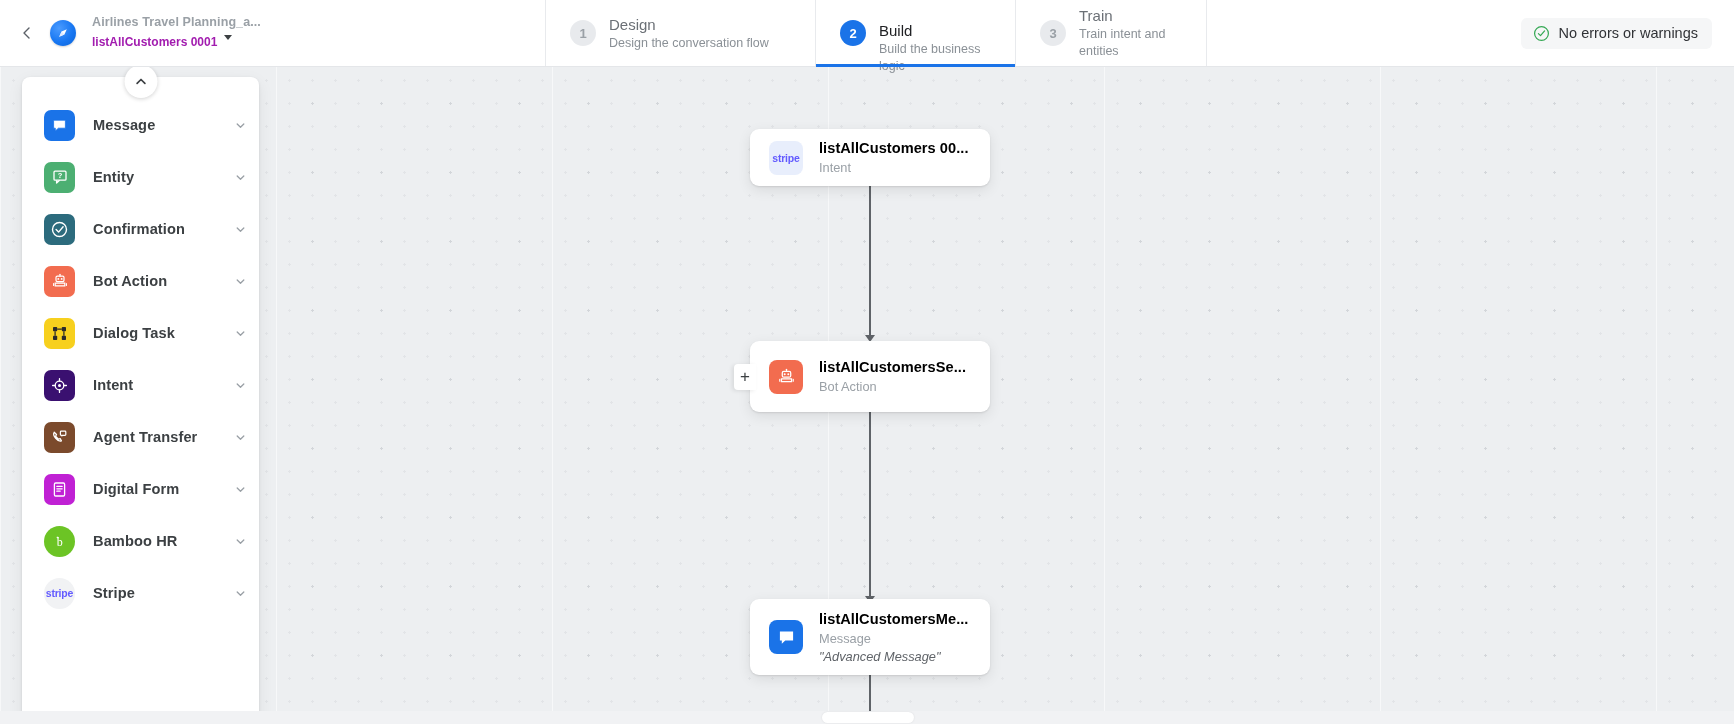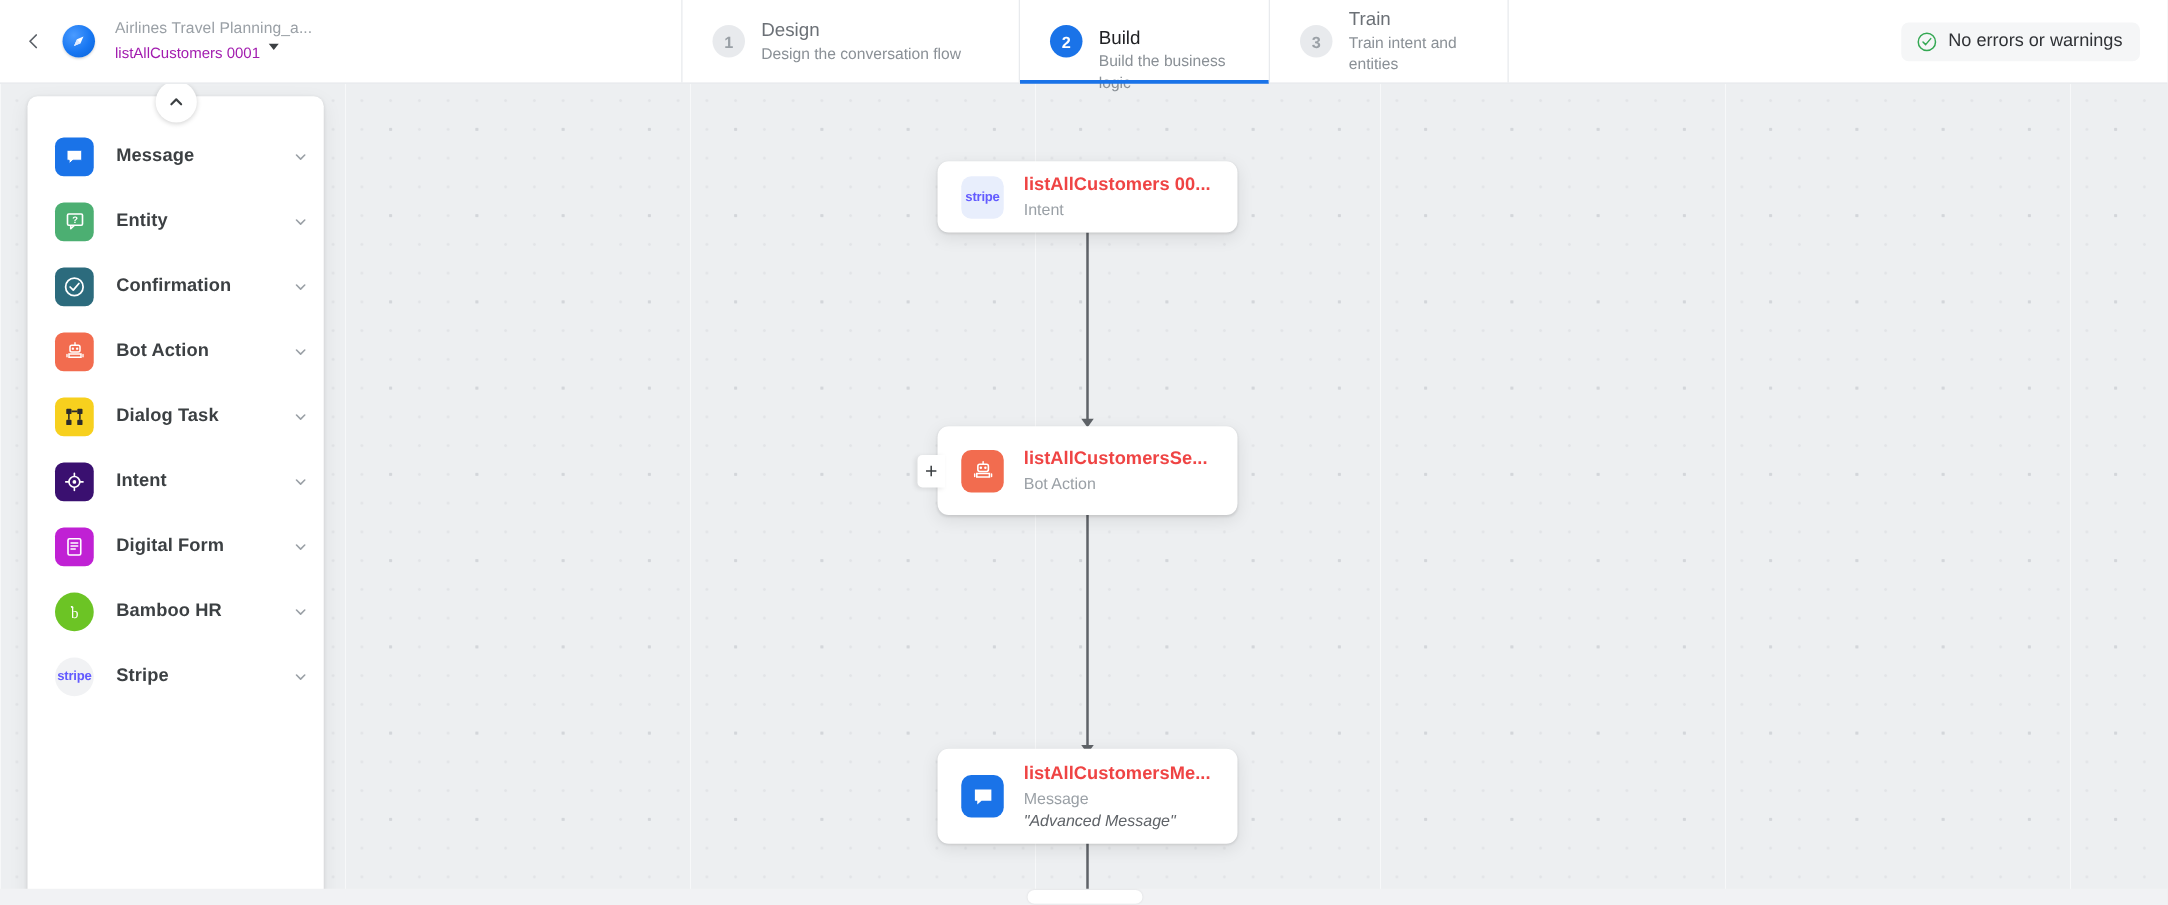--- a/index.html
+++ b/index.html
@@ -22,21 +22,21 @@
     cursor:pointer; color:#5b6067;
   }
   .back-btn svg{ display:block; }
   .app-logo{
     width:26px;height:26px;border-radius:50%;
     background:radial-gradient(circle at 35% 32%, #4a9bff 0%, #1877f2 55%, #0a62d6 100%);
     margin-left:10px; flex:none; position:relative;
     box-shadow:0 1px 2px rgba(0,0,0,.18);
   }
   .app-logo svg{position:absolute;left:5px;top:5px;}
-  .titles{ margin-left:16px; display:flex; flex-direction:column; justify-content:center; }
+  .titles{ margin-left:16px; display:flex; flex-direction:column; justify-content:center;font-weight:bold; }
   .crumb{ font-size:12.5px; color:#9aa0a6; line-height:16px; letter-spacing:.1px;}
   .bot-title{
     font-size:12px; color:#a21caf; line-height:21px; margin-top:2px;
     display:flex; gap:7px; cursor:pointer;
   }
   .caret-dn{ width:0;height:0;border-left:4.5px solid transparent;border-right:4.5px solid transparent;
     border-top:5px solid #3c4043; margin-top:3px; }
 
   
   .steps{ display:flex; align-items:stretch; flex:none; }
@@ -117,21 +117,21 @@
   .node{
     position:absolute; background:#fff; border-radius:9px;
     box-shadow:0 1px 2px rgba(0,0,0,.10), 0 4px 14px rgba(0,0,0,.09);
     display:flex; align-items:center; cursor:pointer;
   }
   .node-ico{
     width:34px;height:34px;border-radius:8px;flex:none;margin-left:19px;
     display:flex;align-items:center;justify-content:center;color:#fff;
   }
   .node-body{ margin-left:16px; display:flex; flex-direction:column; justify-content:center;}
-  .node-title{ font-size:14.6px; font-weight:bold; color:#ef4444; line-height:19px; letter-spacing:.05px;}
+  .node-title{ font-size:14.6px; font-weight:bold; color:#000000; line-height:19px; letter-spacing:.05px;}
   .node-sub{ font-size:12.8px; color:#9aa0a6; line-height:17px; margin-top:1px;}
   .node-extra{ font-size:12.8px; color:#5f6368; line-height:17px; font-style:italic; margin-top:1px;}
   .plus-tab{
     position:absolute; left:-16px; top:50%; transform:translateY(-50%);
     width:22px;height:26px;background:#fff;border-radius:4px 0 0 4px;
     display:flex;align-items:center;justify-content:center;
     box-shadow:-2px 1px 4px rgba(0,0,0,.09);
     font-size:17px;color:#3c4043;line-height:1; cursor:pointer;
   }
 
@@ -322,20 +322,35 @@
         </svg>
       </div>
       <div class="si-label">Intent</div>
       <div class="si-chev">
         <svg width="13" height="13" viewBox="0 0 13 13">
             <path d="M3.2 5 L6.5 8.3 L9.8 5" fill="none" stroke="#9aa0a6" stroke-width="1.3" stroke-linecap="round" stroke-linejoin="round"></path>
           </svg>
       </div>
     </div>
 
+    <div class="side-item">
+      <div class="si-ico" style="background:#7b4a2c">
+        <svg width="19" height="19" viewBox="0 0 19 19">
+          <path d="M4.2 4.3c-.9 1.3-.5 3.6 1.5 5.9s4.3 3.3 5.7 2.6l-1.1-2.1-1.9.5-2.8-3 .9-1.7z" fill="none" stroke="#fff" stroke-width="1.3" stroke-linejoin="round"></path>
+          <rect x="10.4" y="3.2" width="5.4" height="4.1" rx=".8" fill="none" stroke="#fff" stroke-width="1.2"></rect>
+          <path d="M11.6 7.3 v1.8 l1.8-1.8z" fill="#fff"></path>
+        </svg>
+      </div>
+      <div class="si-label">Agent Transfer</div>
+      <div class="si-chev">
+        <svg width="13" height="13" viewBox="0 0 13 13">
+            <path d="M3.2 5 L6.5 8.3 L9.8 5" fill="none" stroke="#9aa0a6" stroke-width="1.3" stroke-linecap="round" stroke-linejoin="round"></path>
+          </svg>
+      </div>
+    </div>
 
     <div class="side-item">
       <div class="si-ico" style="background:#c021d4">
         <svg width="19" height="19" viewBox="0 0 19 19">
           <rect x="4.4" y="3" width="10.2" height="13" rx="1.2" fill="none" stroke="#fff" stroke-width="1.3"></rect>
           <path d="M6.8 6.4h5.4 M6.8 8.8h5.4 M6.8 11.2h3.4" stroke="#fff" stroke-width="1.2" stroke-linecap="round"></path>
         </svg>
       </div>
       <div class="si-label">Digital Form</div>
       <div class="si-chev">

